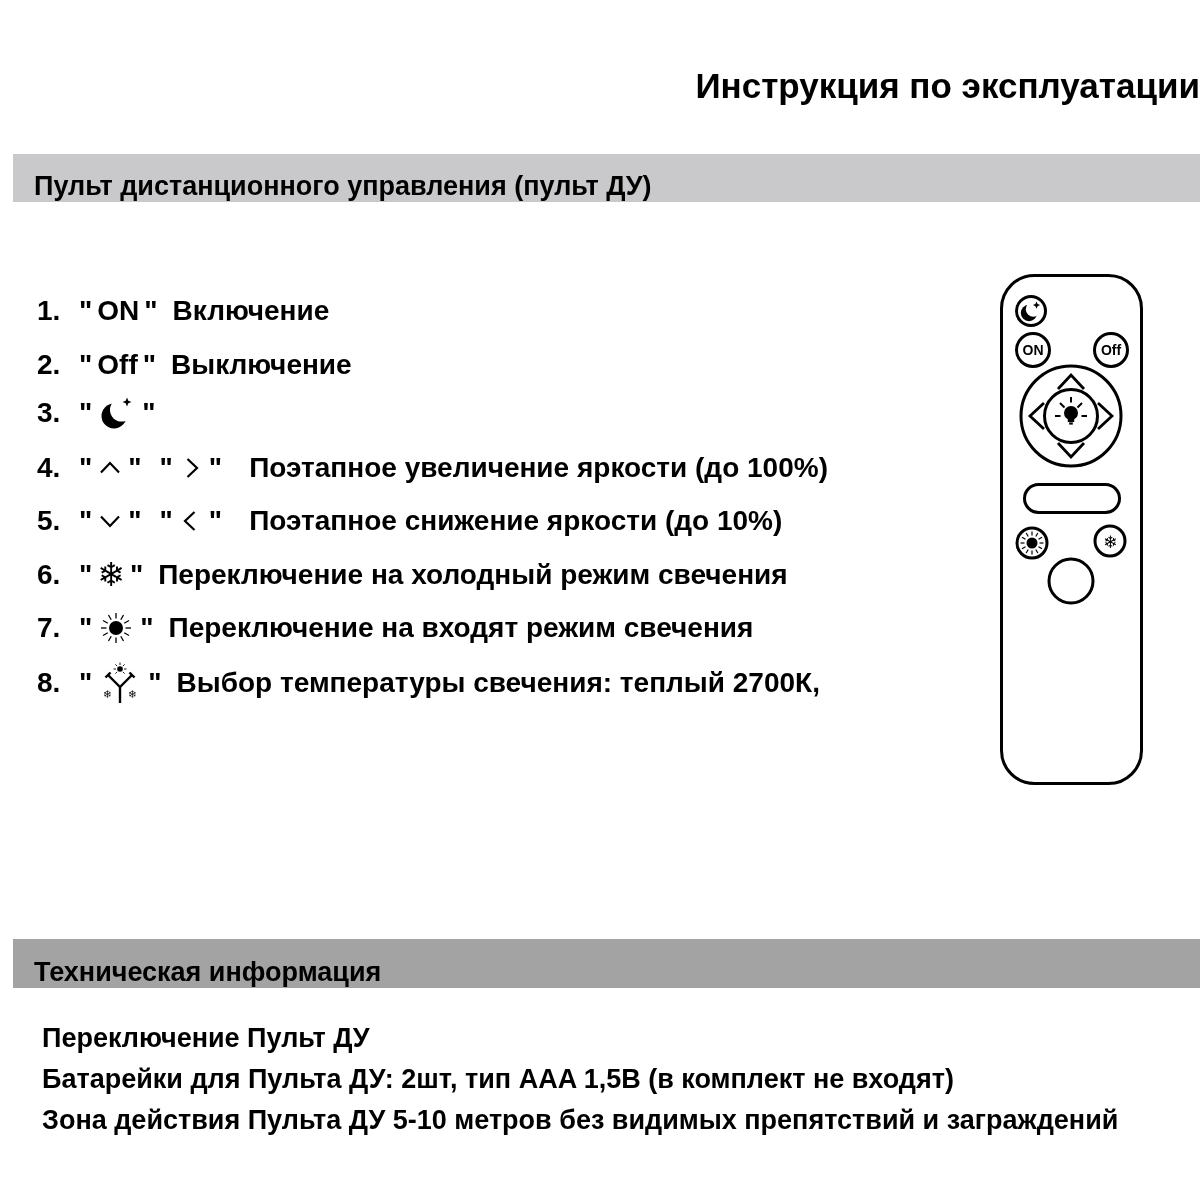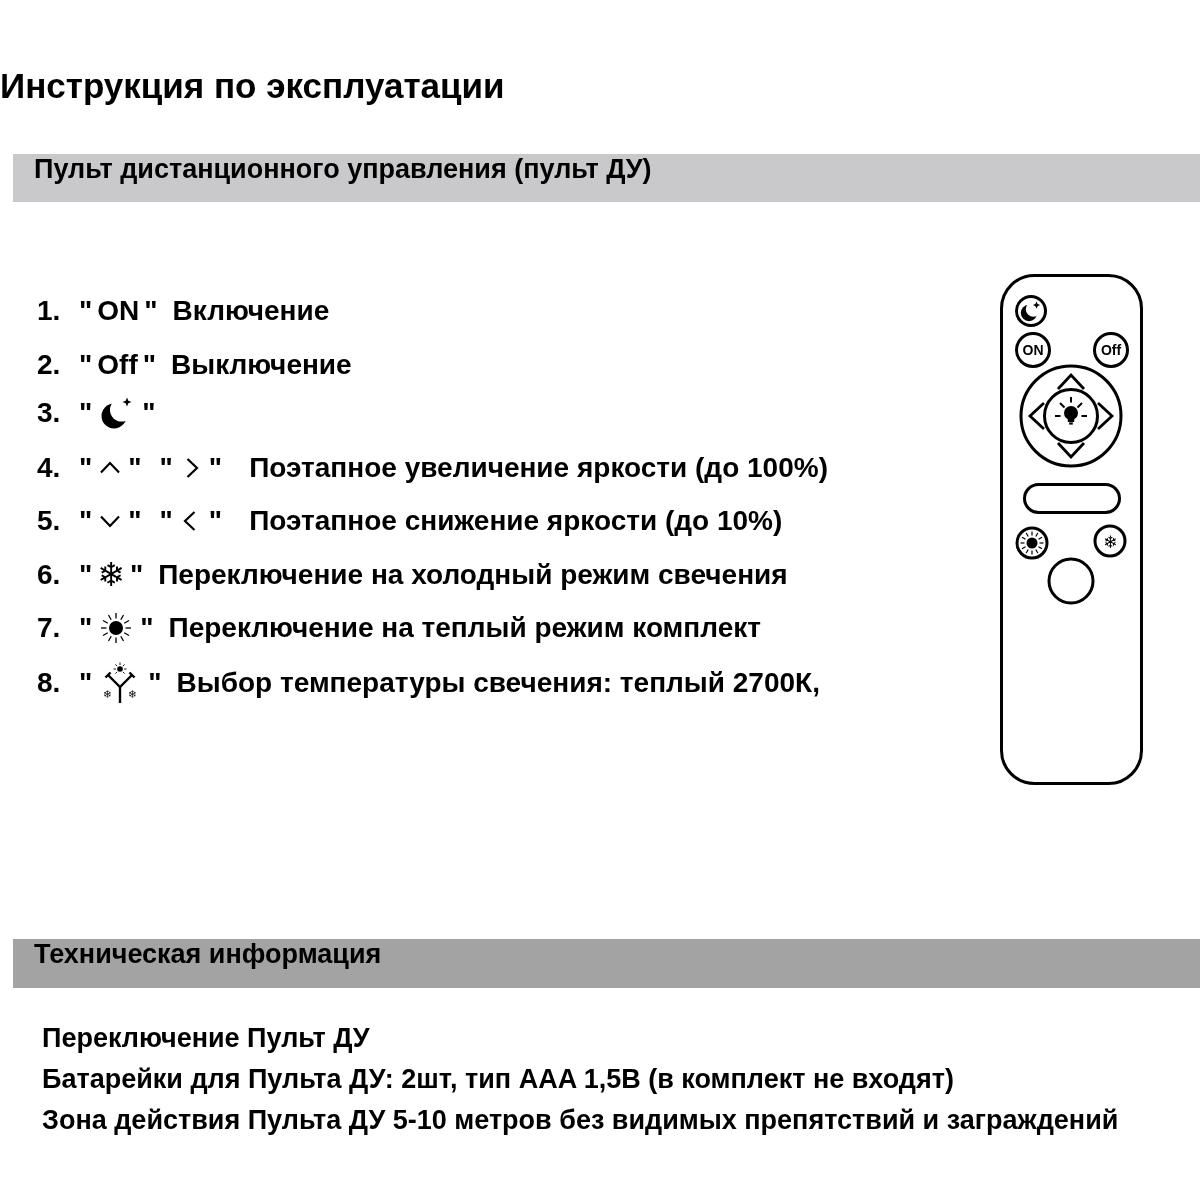--- a/index.html
+++ b/index.html
@@ -2,26 +2,26 @@
 <html><head>
 <meta charset="utf-8">
 <style>
   html,body{margin:0;padding:0;}
   body{
     width:1200px;height:1200px;background:#ffffff;position:relative;
     font-family:"Liberation Sans","DejaVu Sans",sans-serif;color:#000;
     overflow:hidden;-webkit-font-smoothing:antialiased;
   }
   .page-title{
-    position:absolute;top:66px;left:0;width:100%;text-align:left;
+    position:absolute;top:66px;left:0;width:100%;text-align:right;
     font-size:35px;font-weight:bold;margin:0;
   }
   .banner{
     position:absolute;left:13px;right:0;height:48px;background:#c9c9cb;
-    display:flex;align-items:flex-start;padding-left:21px;box-sizing:border-box;
+    display:flex;align-items:flex-end;padding-left:21px;box-sizing:border-box;
     font-size:27px;font-weight:bold;
   }
   #banner-remote{top:154px;}
   #banner-tech{top:939px;height:49px;}
   .item{
     position:absolute;left:37px;height:36px;display:flex;align-items:center;
     font-size:28px;font-weight:bold;white-space:nowrap;
   }
   .num{display:inline-block;width:37px;}
   .q{margin:0 5px;}
@@ -148,21 +148,21 @@
         <line x1="10.8" y1="23.8" x2="6" y2="26.5"></line>
       <line x1="9.5" y1="19" x2="4" y2="19"></line>
         <line x1="10.8" y1="14.2" x2="6" y2="11.5"></line>
       <line x1="14.2" y1="10.8" x2="11.5" y2="6"></line>
         <line x1="19" y1="9.5" x2="19" y2="4"></line>
       <line x1="23.8" y1="10.8" x2="26.5" y2="6"></line>
         <line x1="27.2" y1="14.2" x2="32" y2="11.5"></line>
     </g>
   </svg>
   <span class="q">"</span>
-  <span class="lbl">Переключение на теплый режим комплект</span>
+  <span class="lbl">Переключение на входят режим свечения</span>
 </div>
 
 <div class="item" style="top:666px" id="item-8">
   <span class="num">8.</span>
   <span class="q">"</span>
   <svg class="icon" width="46" height="46" viewBox="0 0 46 46">
     <g stroke="#000" stroke-width="2.4">
       <line x1="23" y1="26" x2="23" y2="42"></line>
       <line x1="23" y1="26" x2="11" y2="14"></line>
       <line x1="23" y1="26" x2="35" y2="14"></line>

